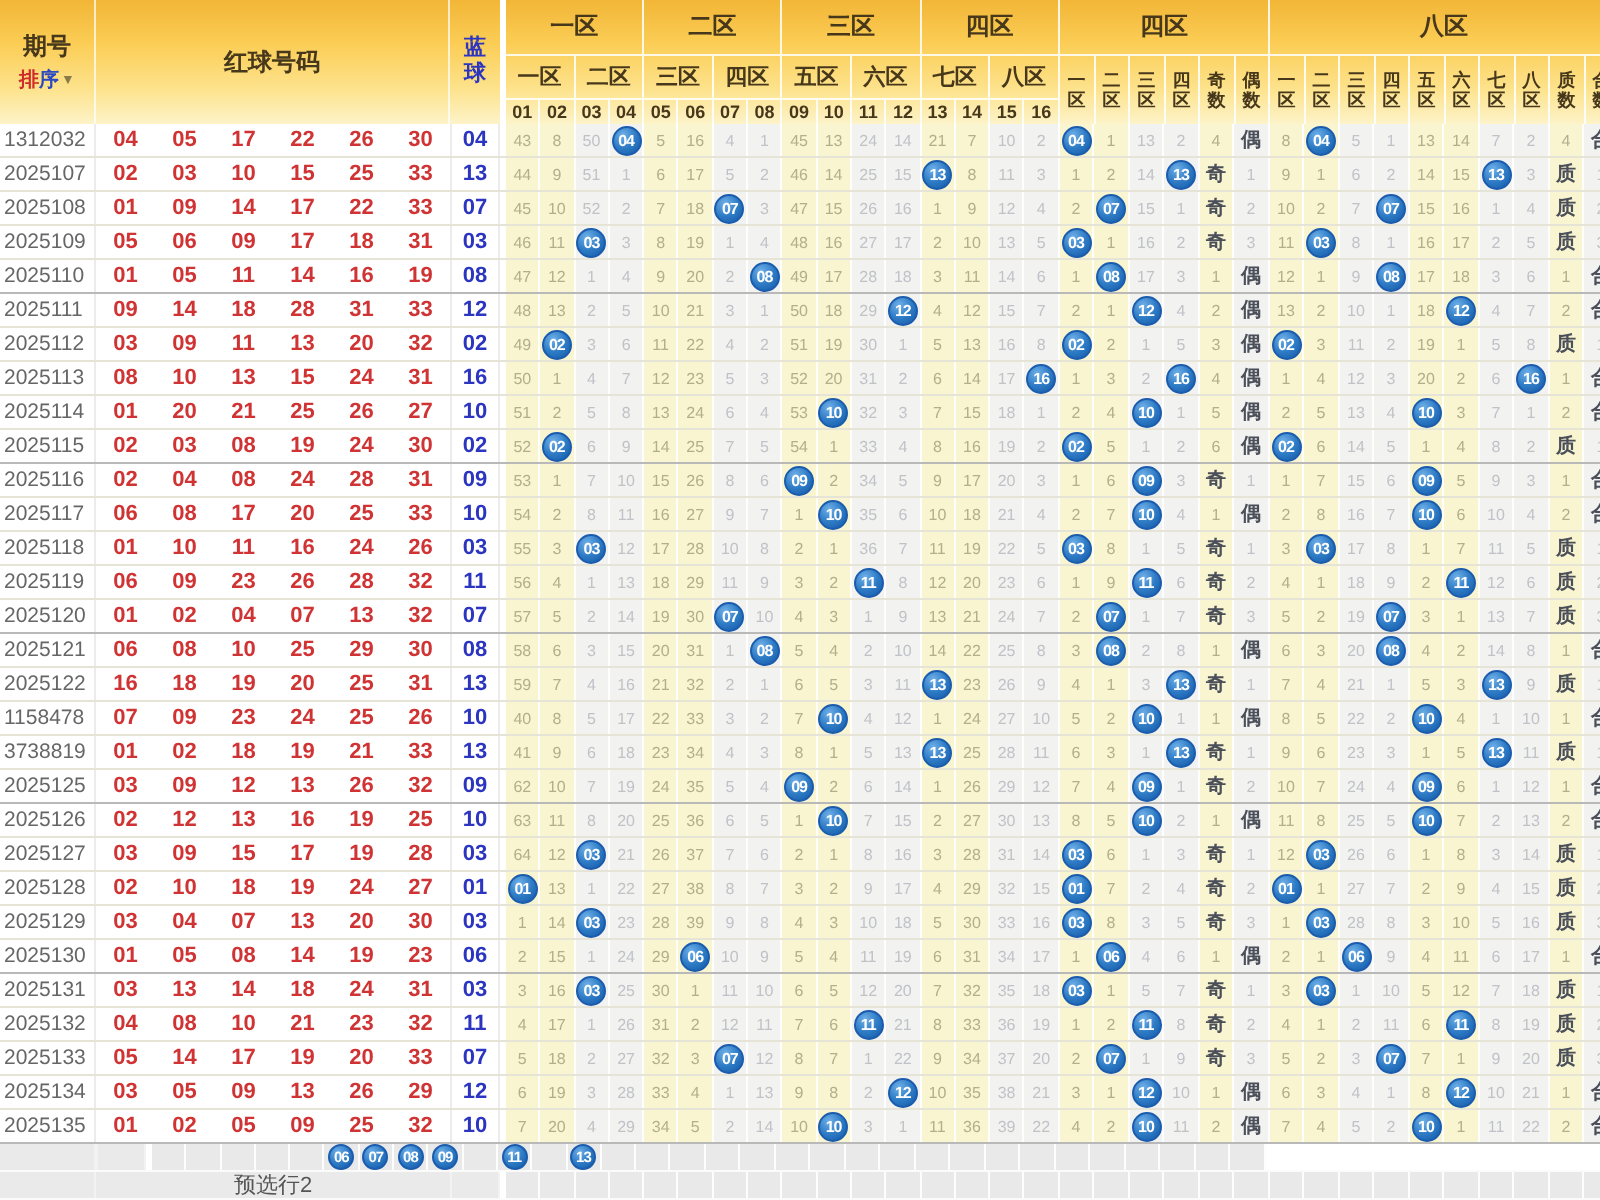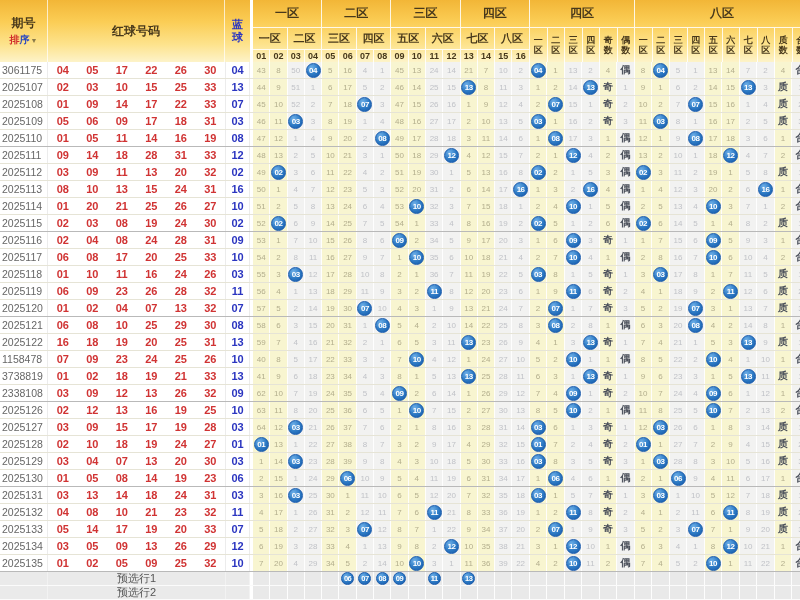--- a/index.html
+++ b/index.html
@@ -166,21 +166,21 @@
           <div>数</div>
         </div>
         <div class="hcell hstack" style="left: 792.5px; top: 28px; width: 17.5px; height: 34px; position: absolute;">
           <div>合</div>
           <div>数</div>
         </div>
       </div>
   </div>
   <div id="grid">
       <div class="drow">
-        <div class="ic">3061175</div>
+        <div class="ic">1312032</div>
         <div class="rc" style="color: rgb(208, 51, 51);">04</div>
         <div class="rc" style="color: rgb(208, 51, 51);">05</div>
         <div class="rc" style="color: rgb(208, 51, 51);">17</div>
         <div class="rc" style="color: rgb(208, 51, 51);">22</div>
         <div class="rc" style="color: rgb(208, 51, 51);">26</div>
         <div class="rc" style="color: rgb(208, 51, 51);">30</div>
         <div class="bc" style="color: rgb(43, 53, 192);">04</div>
         <div class="gp"></div>
         <div class="tc by" style="width: 17.3px;">
           <span class="miss">43</span>
@@ -2199,21 +2199,21 @@
           <span class="miss">11</span>
         </div>
         <div class="tc by" style="width: 17.5px;">
           <span class="hitch">质</span>
         </div>
         <div class="tc bw" style="width: 17.5px;">
           <span class="miss">1</span>
         </div>
       </div>
       <div class="drow g5">
-        <div class="ic">2338108</div>
+        <div class="ic">2025125</div>
         <div class="rc" style="color: rgb(208, 51, 51);">03</div>
         <div class="rc" style="color: rgb(208, 51, 51);">09</div>
         <div class="rc" style="color: rgb(208, 51, 51);">12</div>
         <div class="rc" style="color: rgb(208, 51, 51);">13</div>
         <div class="rc" style="color: rgb(208, 51, 51);">26</div>
         <div class="rc" style="color: rgb(208, 51, 51);">32</div>
         <div class="bc" style="color: rgb(43, 53, 192);">09</div>
         <div class="gp"></div>
         <div class="tc by" style="width: 17.3px;">
           <span class="miss">62</span>
@@ -3377,21 +3377,20 @@
         </div>
         <div class="tc by" style="width: 17.5px;">
           <span class="miss">2</span>
         </div>
         <div class="tc bw" style="width: 17.5px;">
           <span class="hitch">合</span>
         </div>
       </div>
       <div class="prerow">
         <div class="pre-blank48"></div>
-        <div class="prelabel">预选行1</div>
         <div class="pre-blue"></div>
         <div class="gp"></div>
         <div class="tc pc" style="width: 17.3px;"></div>
         <div class="tc pc" style="width: 17.3px;"></div>
         <div class="tc pc" style="width: 17.3px;"></div>
         <div class="tc pc" style="width: 17.3px;"></div>
         <div class="tc pc" style="width: 17.3px;"></div>
         <div class="tc pc" style="width: 17.3px;">
           <span class="ball">06</span>
         </div>

